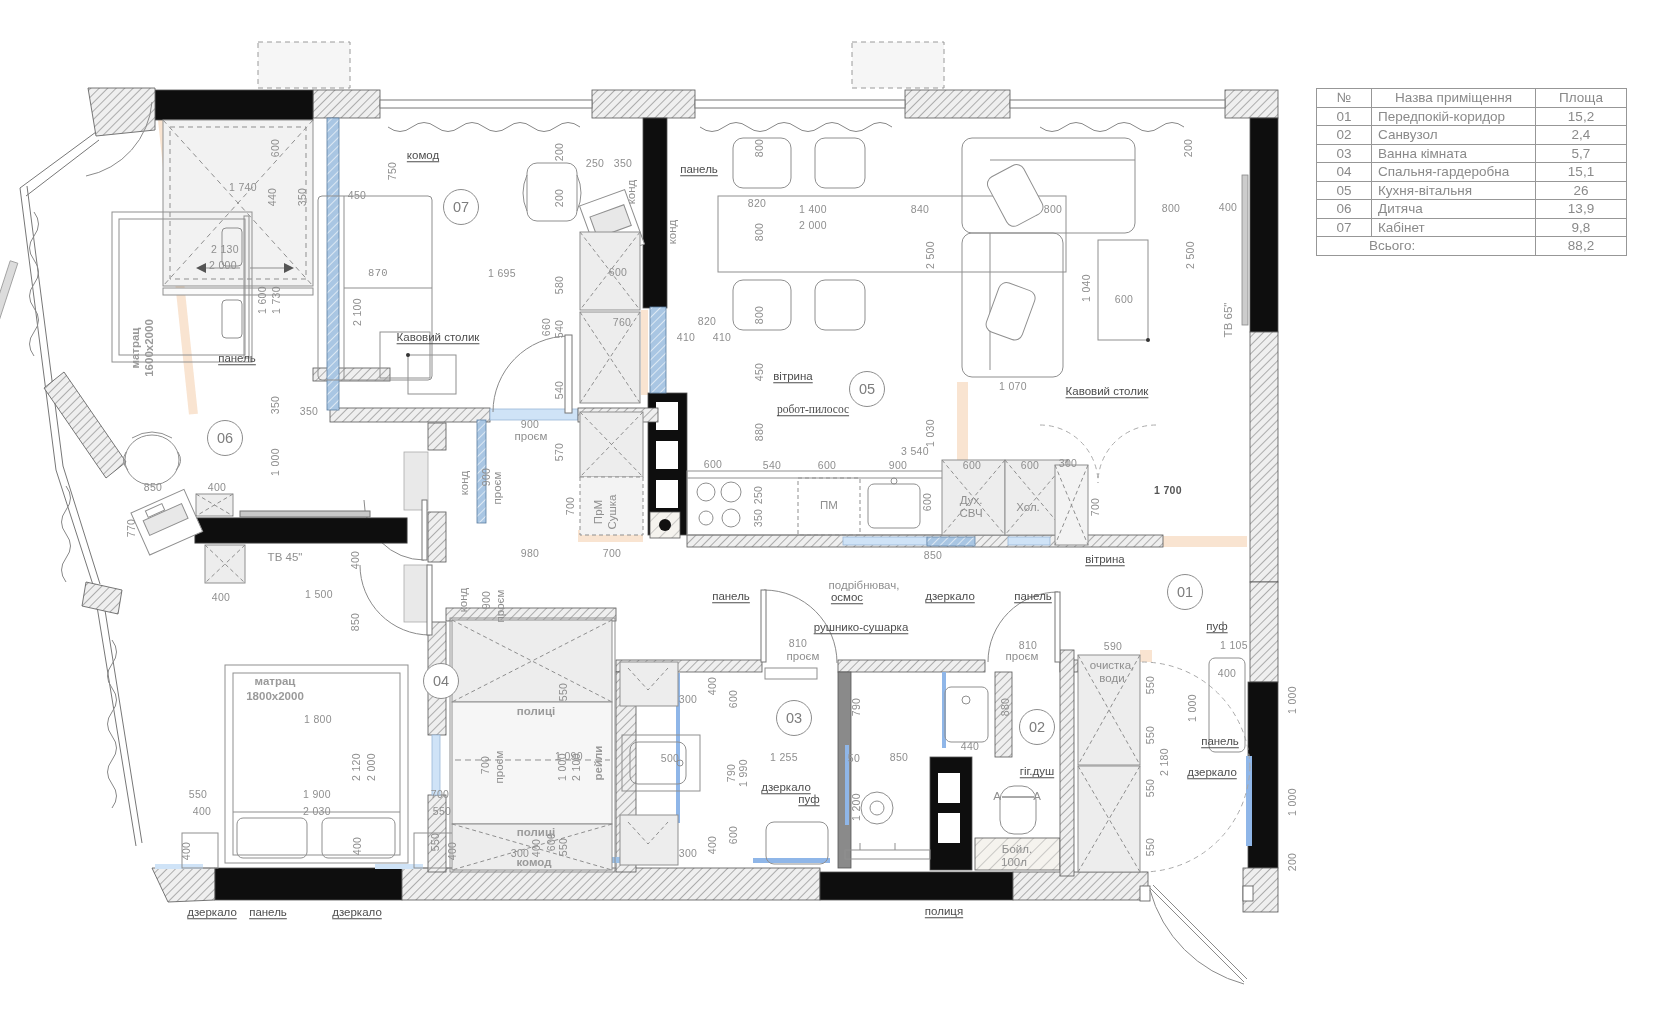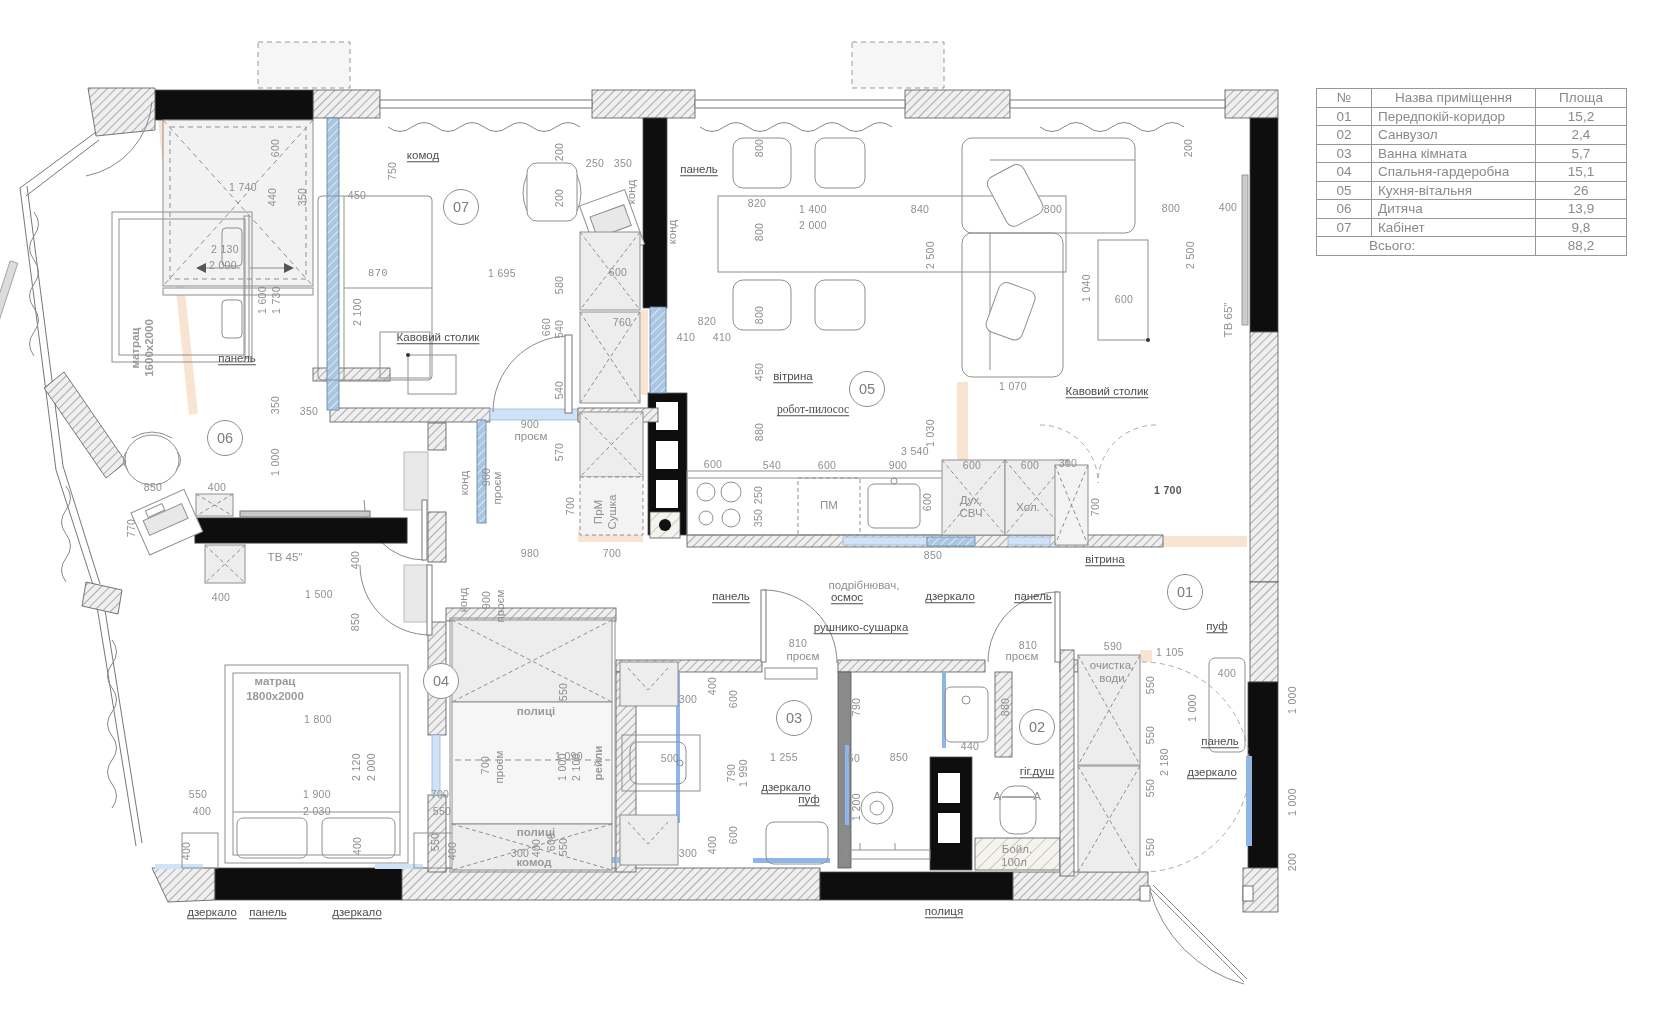--- a/index.html
+++ b/index.html
@@ -494,21 +494,21 @@
       <div class="dim rot" style="left: 733px; top: 835px;">600</div>
       <div class="dim rot" style="left: 712px; top: 845px;">400</div>
       <div class="dim" style="left: 688px; top: 853px;">300</div>
       <div class="dim rot" style="left: 856px; top: 707px;">790</div>
       <div class="dim" style="left: 854px; top: 758px;">50</div>
       <div class="dim" style="left: 899px; top: 757px;">850</div>
       <div class="dim rot" style="left: 856px; top: 807px;">1 200</div>
       <div class="dim" style="left: 970px; top: 746px;">440</div>
       <div class="dim rot" style="left: 1005px; top: 707px;">880</div>
       <div class="dim" style="left: 1113px; top: 646px;">590</div>
-      <div class="dim" style="left: 1170px; top: 645px; margin-top: 7px;">1 105</div>
+      <div class="dim" style="left: 1234px; top: 645px;">1 105</div>
       <div class="dim" style="left: 1227px; top: 673px;">400</div>
       <div class="dim rot" style="left: 1192px; top: 708px;">1 000</div>
       <div class="dim rot" style="left: 1292px; top: 700px;">1 000</div>
       <div class="dim rot" style="left: 1150px; top: 685px;">550</div>
       <div class="dim rot" style="left: 1150px; top: 735px;">550</div>
       <div class="dim rot" style="left: 1150px; top: 788px;">550</div>
       <div class="dim rot" style="left: 1150px; top: 847px;">550</div>
       <div class="dim rot" style="left: 1164px; top: 762px;">2 180</div>
       <div class="dim rot" style="left: 1292px; top: 802px;">1 000</div>
       <div class="dim rot" style="left: 1292px; top: 862px;">200</div>

